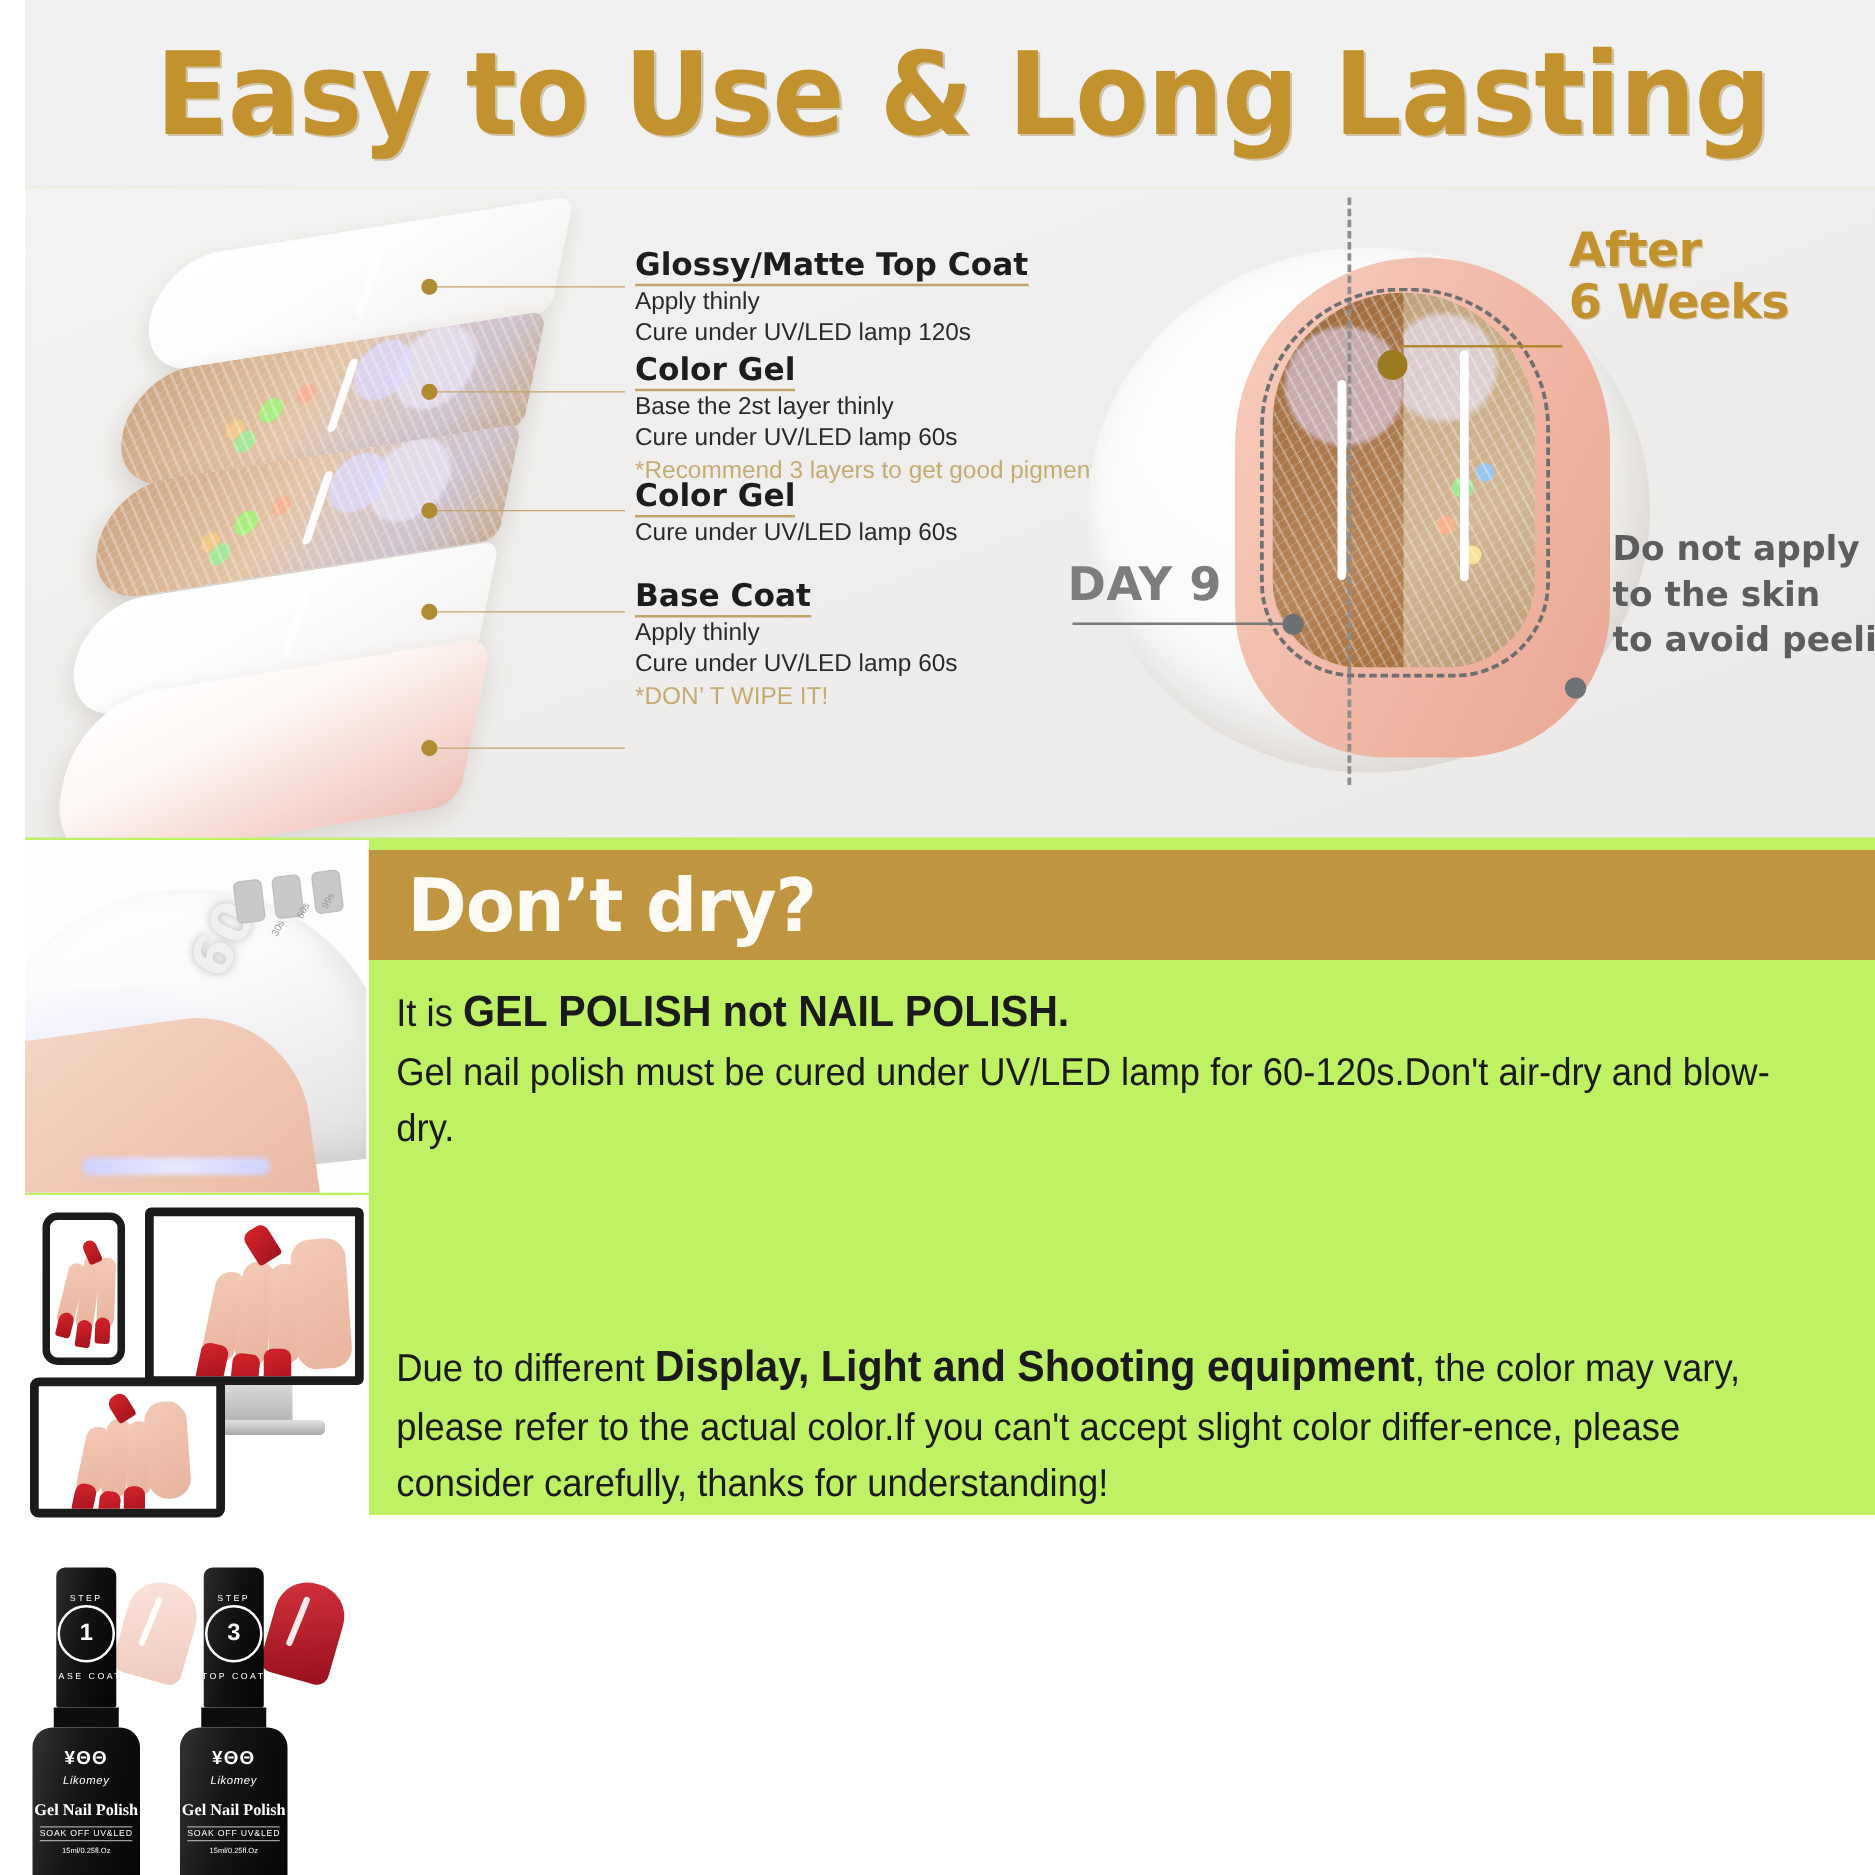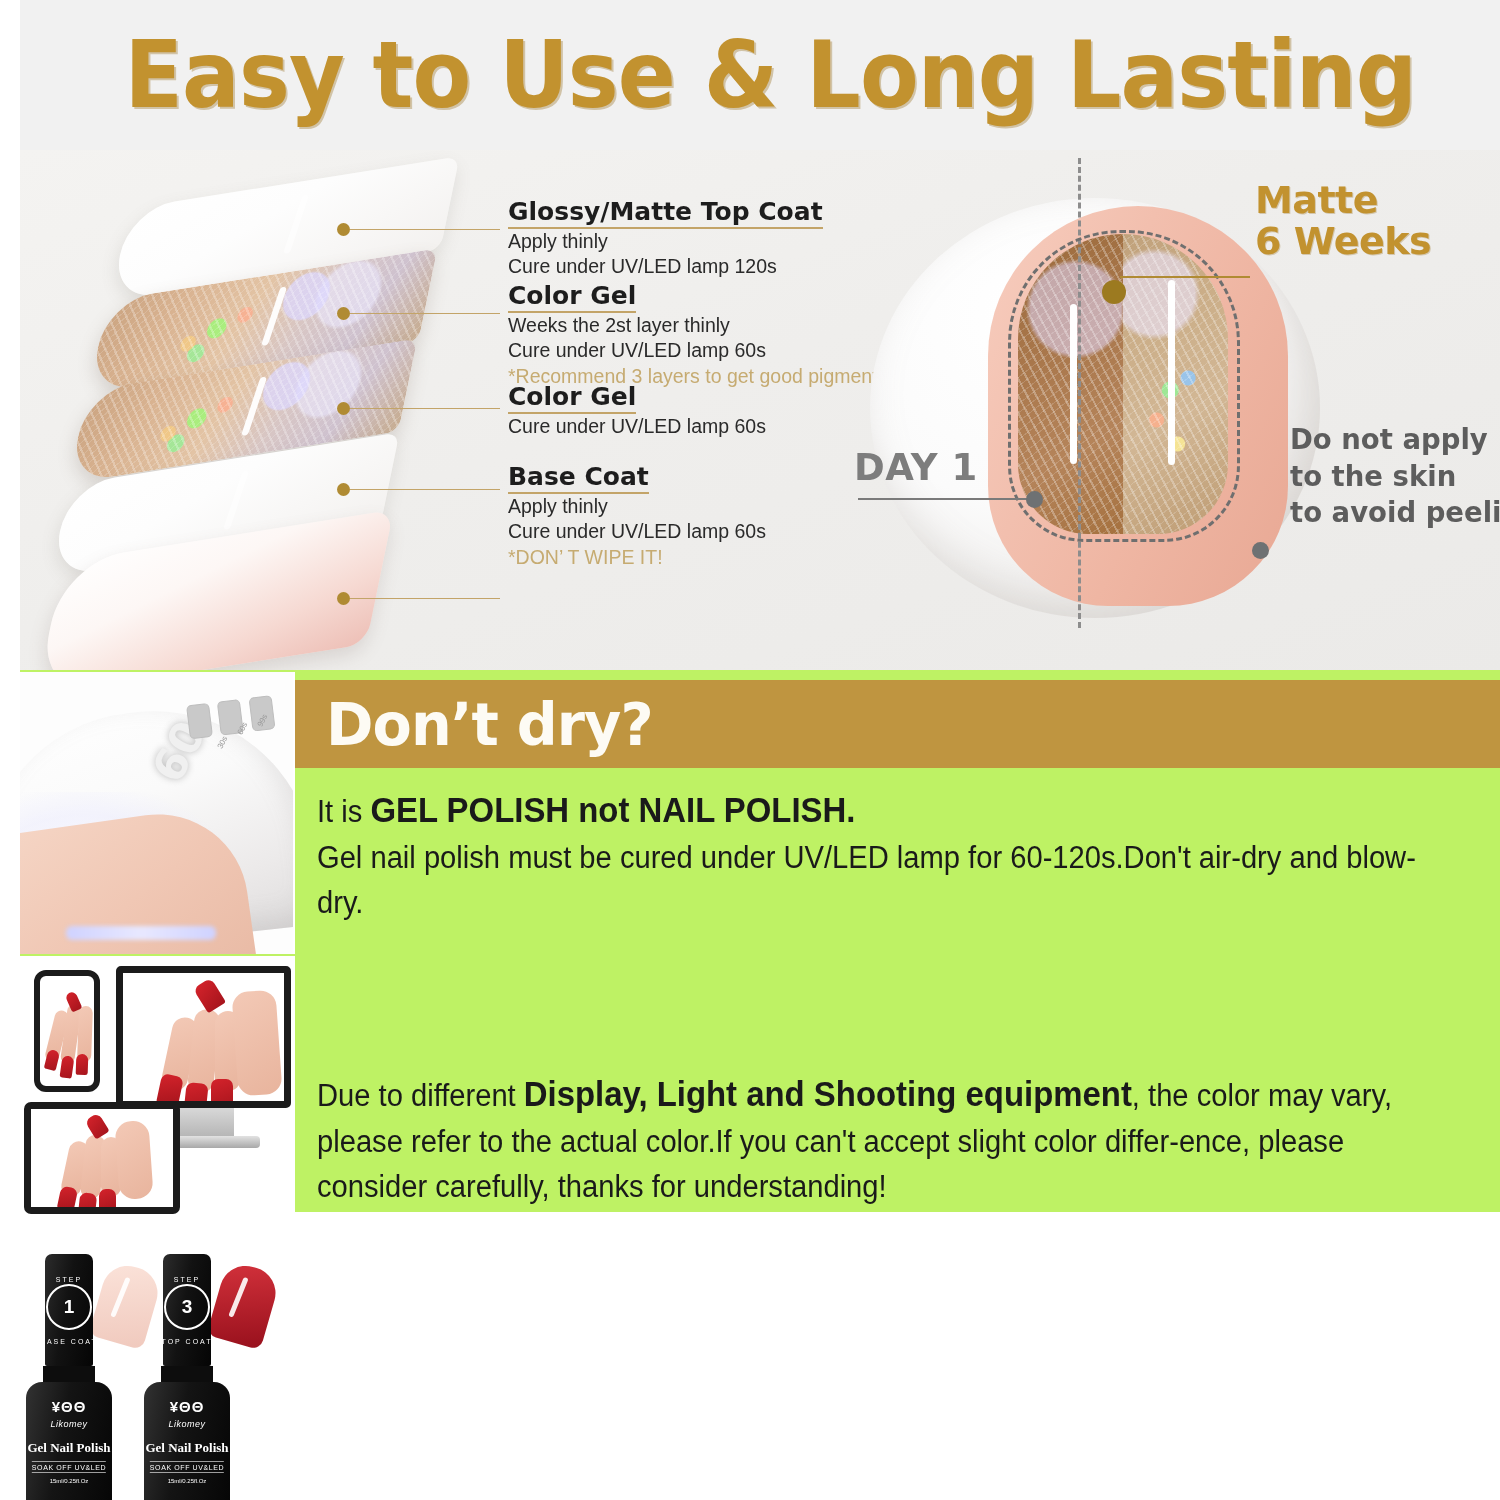--- a/index.html
+++ b/index.html
@@ -398,21 +398,21 @@
     <div class="leader" style="left:330px; top:448px; width:150px;"></div>
 
     <div class="ann" style="left:488px; top:48px;">
       <div class="ann-title">Glossy/Matte Top Coat</div>
       <div class="ann-line">Apply  thinly</div>
       <div class="ann-line">Cure under UV/LED lamp 120s</div>
     </div>
 
     <div class="ann" style="left:488px; top:132px;">
       <div class="ann-title">Color Gel</div>
-      <div class="ann-line">Weeks the 2st layer thinly</div>
+      <div class="ann-line">Base the 2st layer thinly</div>
       <div class="ann-line">Cure under UV/LED lamp 60s</div>
       <div class="ann-note">*Recommend 3 layers to get good pigmented</div>
     </div>
 
     <div class="ann" style="left:488px; top:233px;">
       <div class="ann-title">Color Gel</div>
       <div class="ann-line">Cure under UV/LED lamp 60s</div>
     </div>
 
     <div class="ann" style="left:488px; top:313px;">
@@ -433,27 +433,27 @@
           <div class="nail-sparkle"></div>
           <div class="nail-hl a"></div>
           <div class="nail-hl b"></div>
         </div>
       </div>
 
       <div class="split-dash"></div>
       <div class="nail-outline"></div>
 
       <div class="after-label">
-        <div>Matte</div>
+        <div>After</div>
         <div>6 Weeks</div>
       </div>
       <div class="gold-leader" style="left:280px; top:118px; width:130px;"></div>
       <div class="gold-dot-lg" style="left:262px; top:122px;"></div>
 
-      <div class="day1-label">DAY 1</div>
+      <div class="day1-label">DAY 9</div>
       <div class="gray-leader" style="left:18px; top:340px; width:175px;"></div>
       <div class="gray-dot" style="left:186px; top:333px;"></div>
 
       <div class="warn-label">
         <div>Do not apply</div>
         <div>to the skin</div>
         <div>to avoid peeling</div>
       </div>
       <div class="gray-dot" style="left:412px; top:384px;"></div>
     </div>

